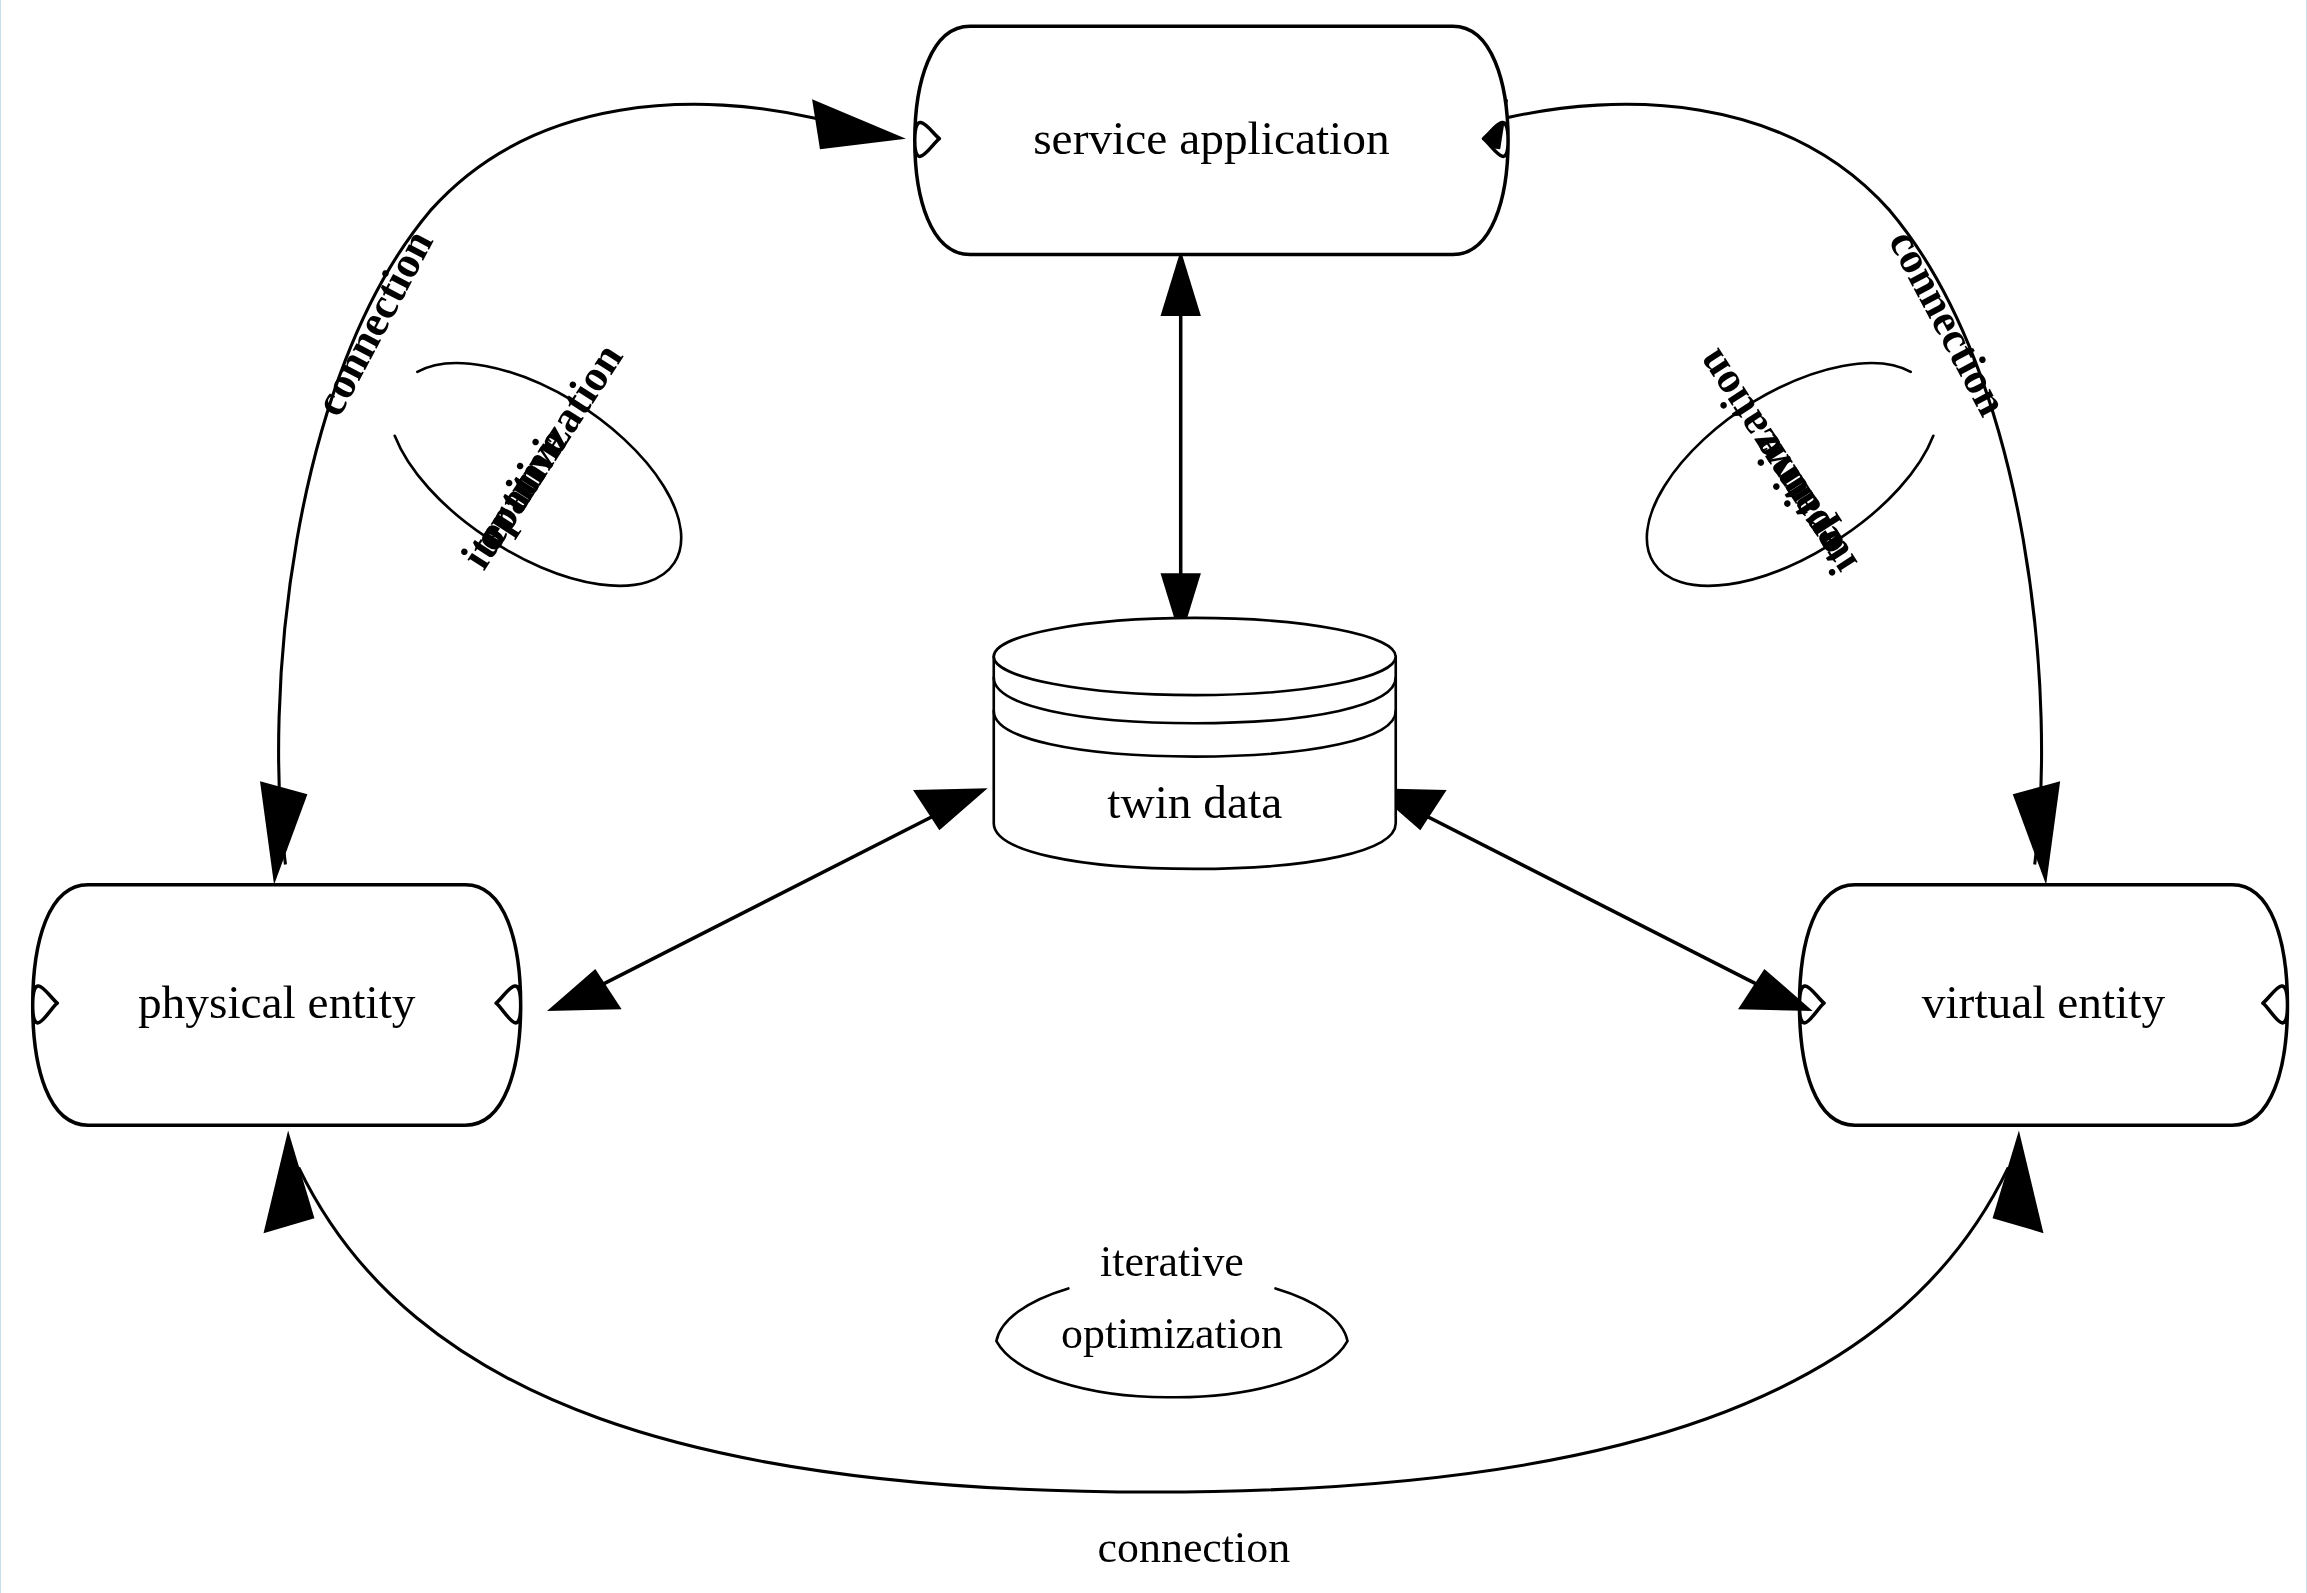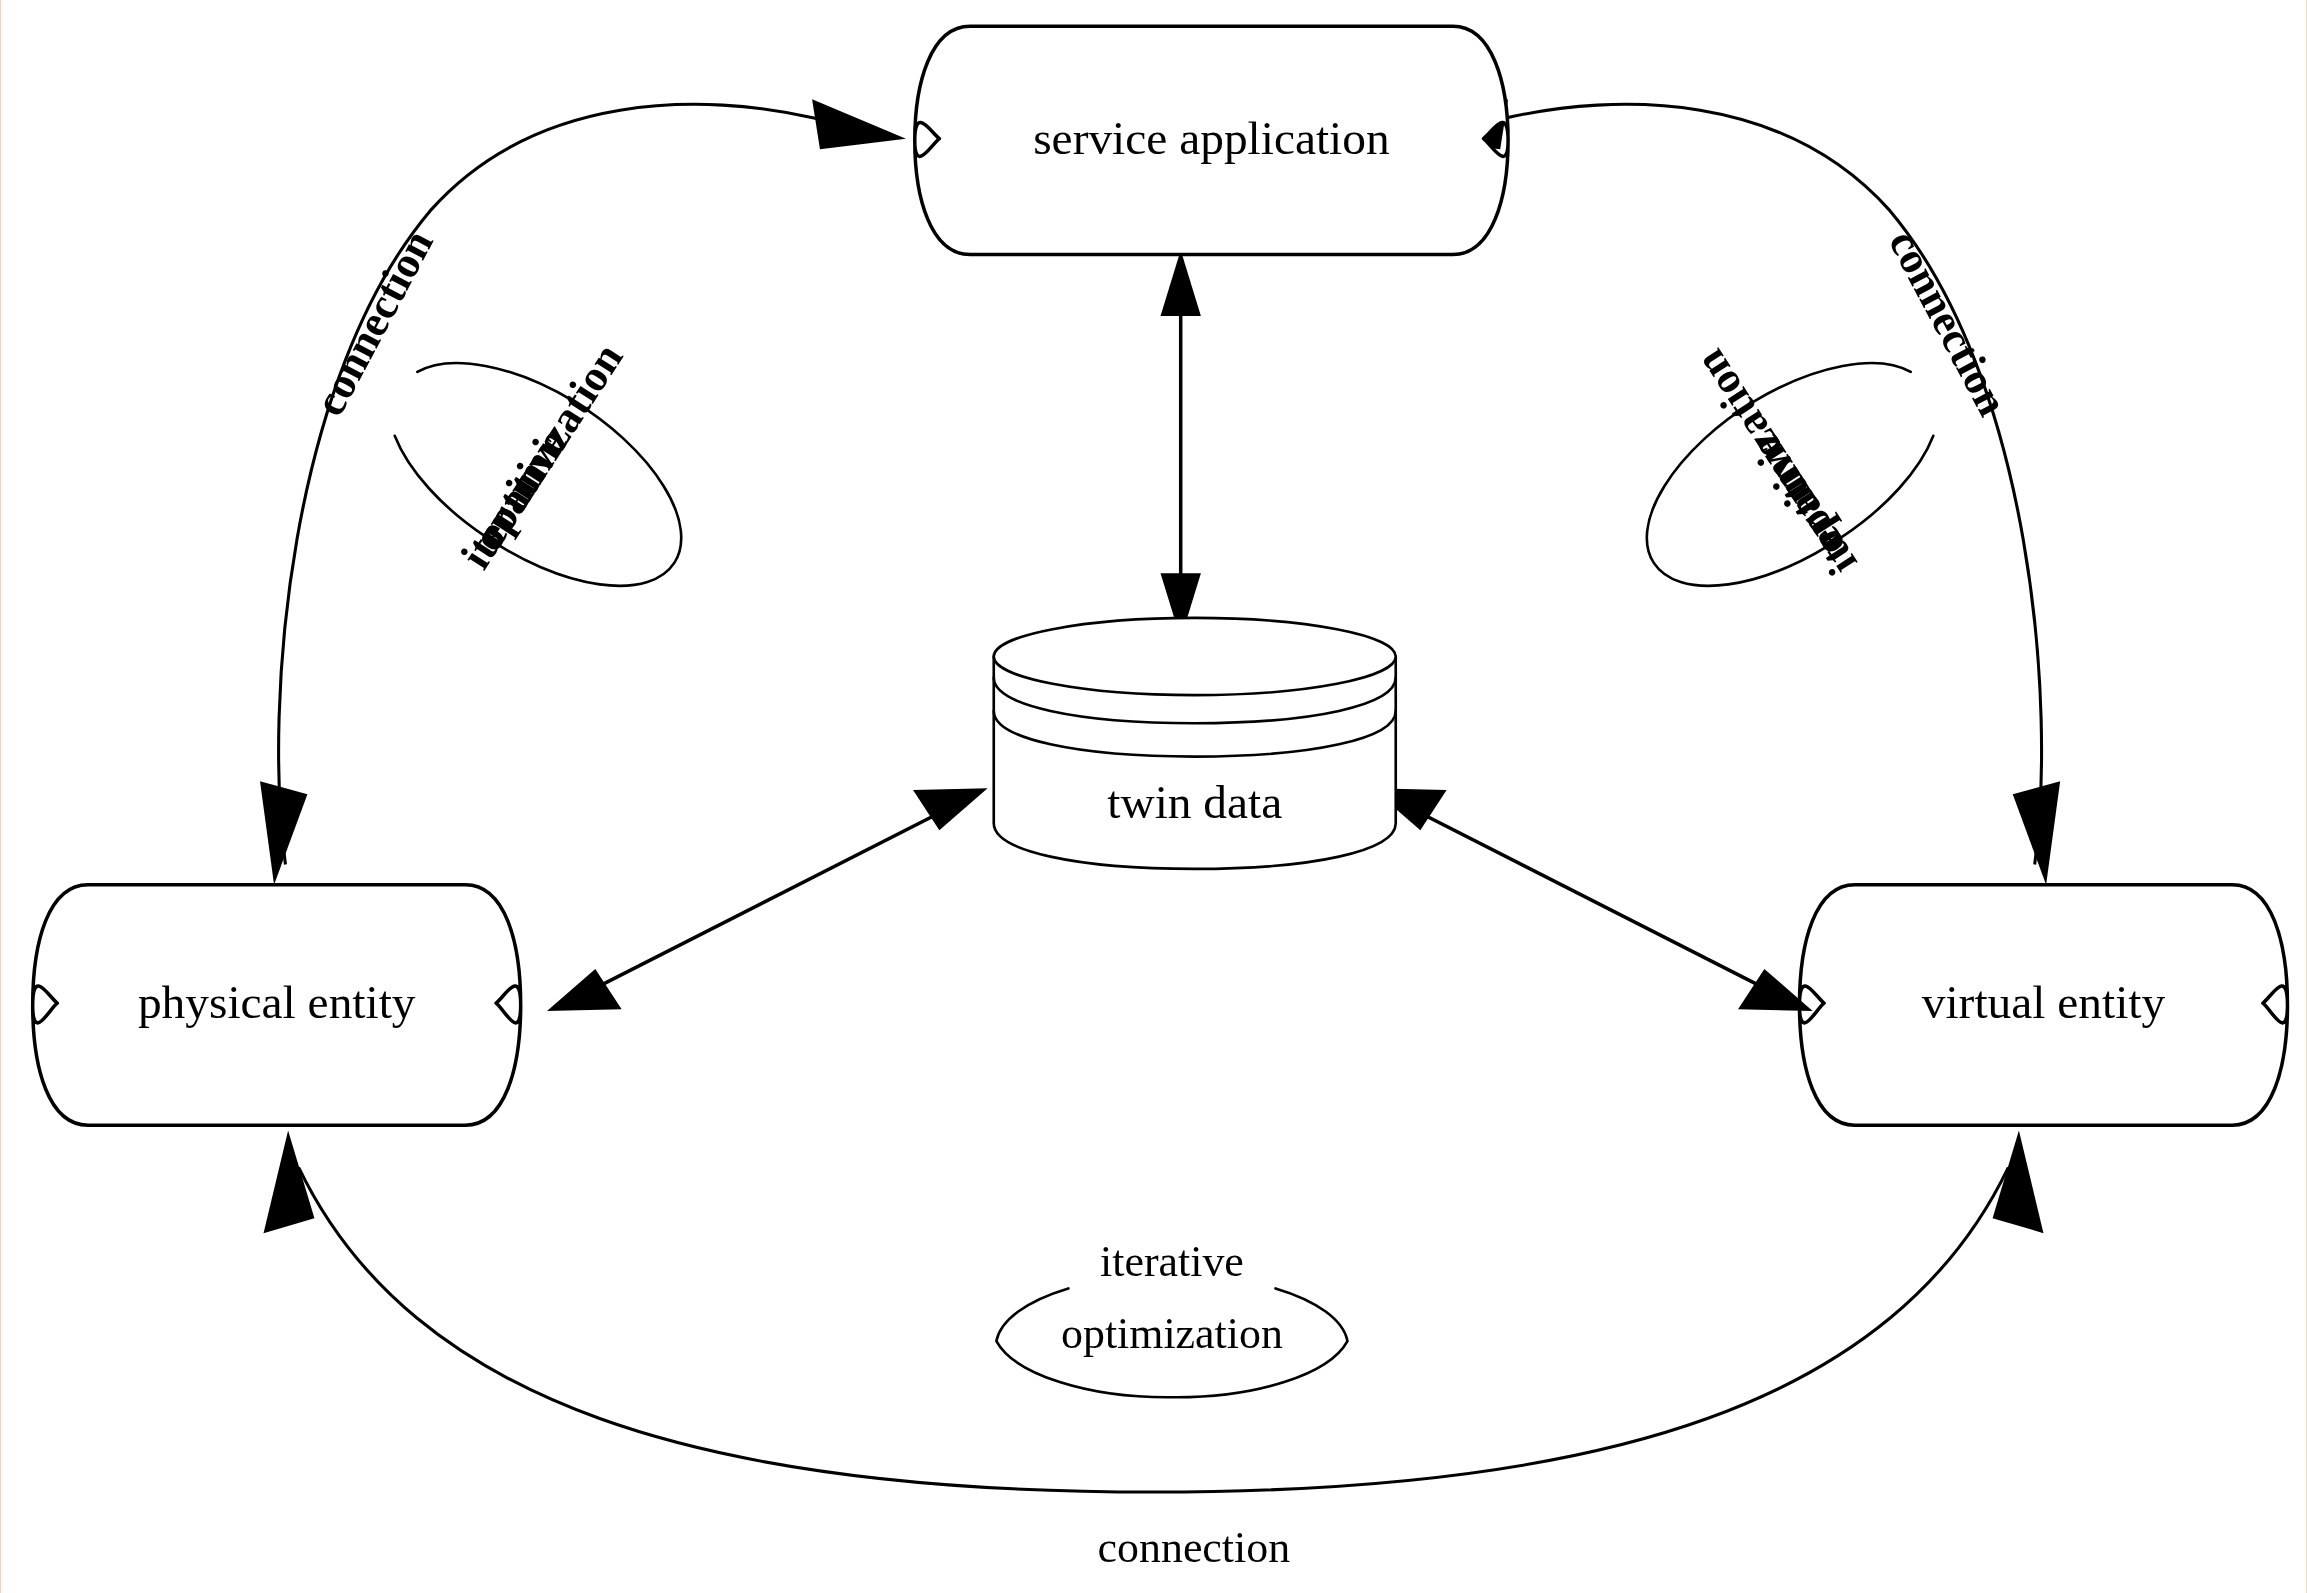--- a/index.html
+++ b/index.html
@@ -10,21 +10,21 @@
   body {
     width: 2307px;
     height: 1593px;
     overflow: hidden;
     font-family: "Liberation Serif", "DejaVu Serif", serif;
   }
   #diagram-root {
     position: relative;
     width: 2307px;
     height: 1593px;
-    background: #c2410c;
+    background: #0369a1;
   }
   svg#diagram-svg {
     display: block;
     width: 2307px;
     height: 1593px;
   }
   .node-shape {
     fill: #ffffff;
     stroke: #000000;
     stroke-width: 4;

